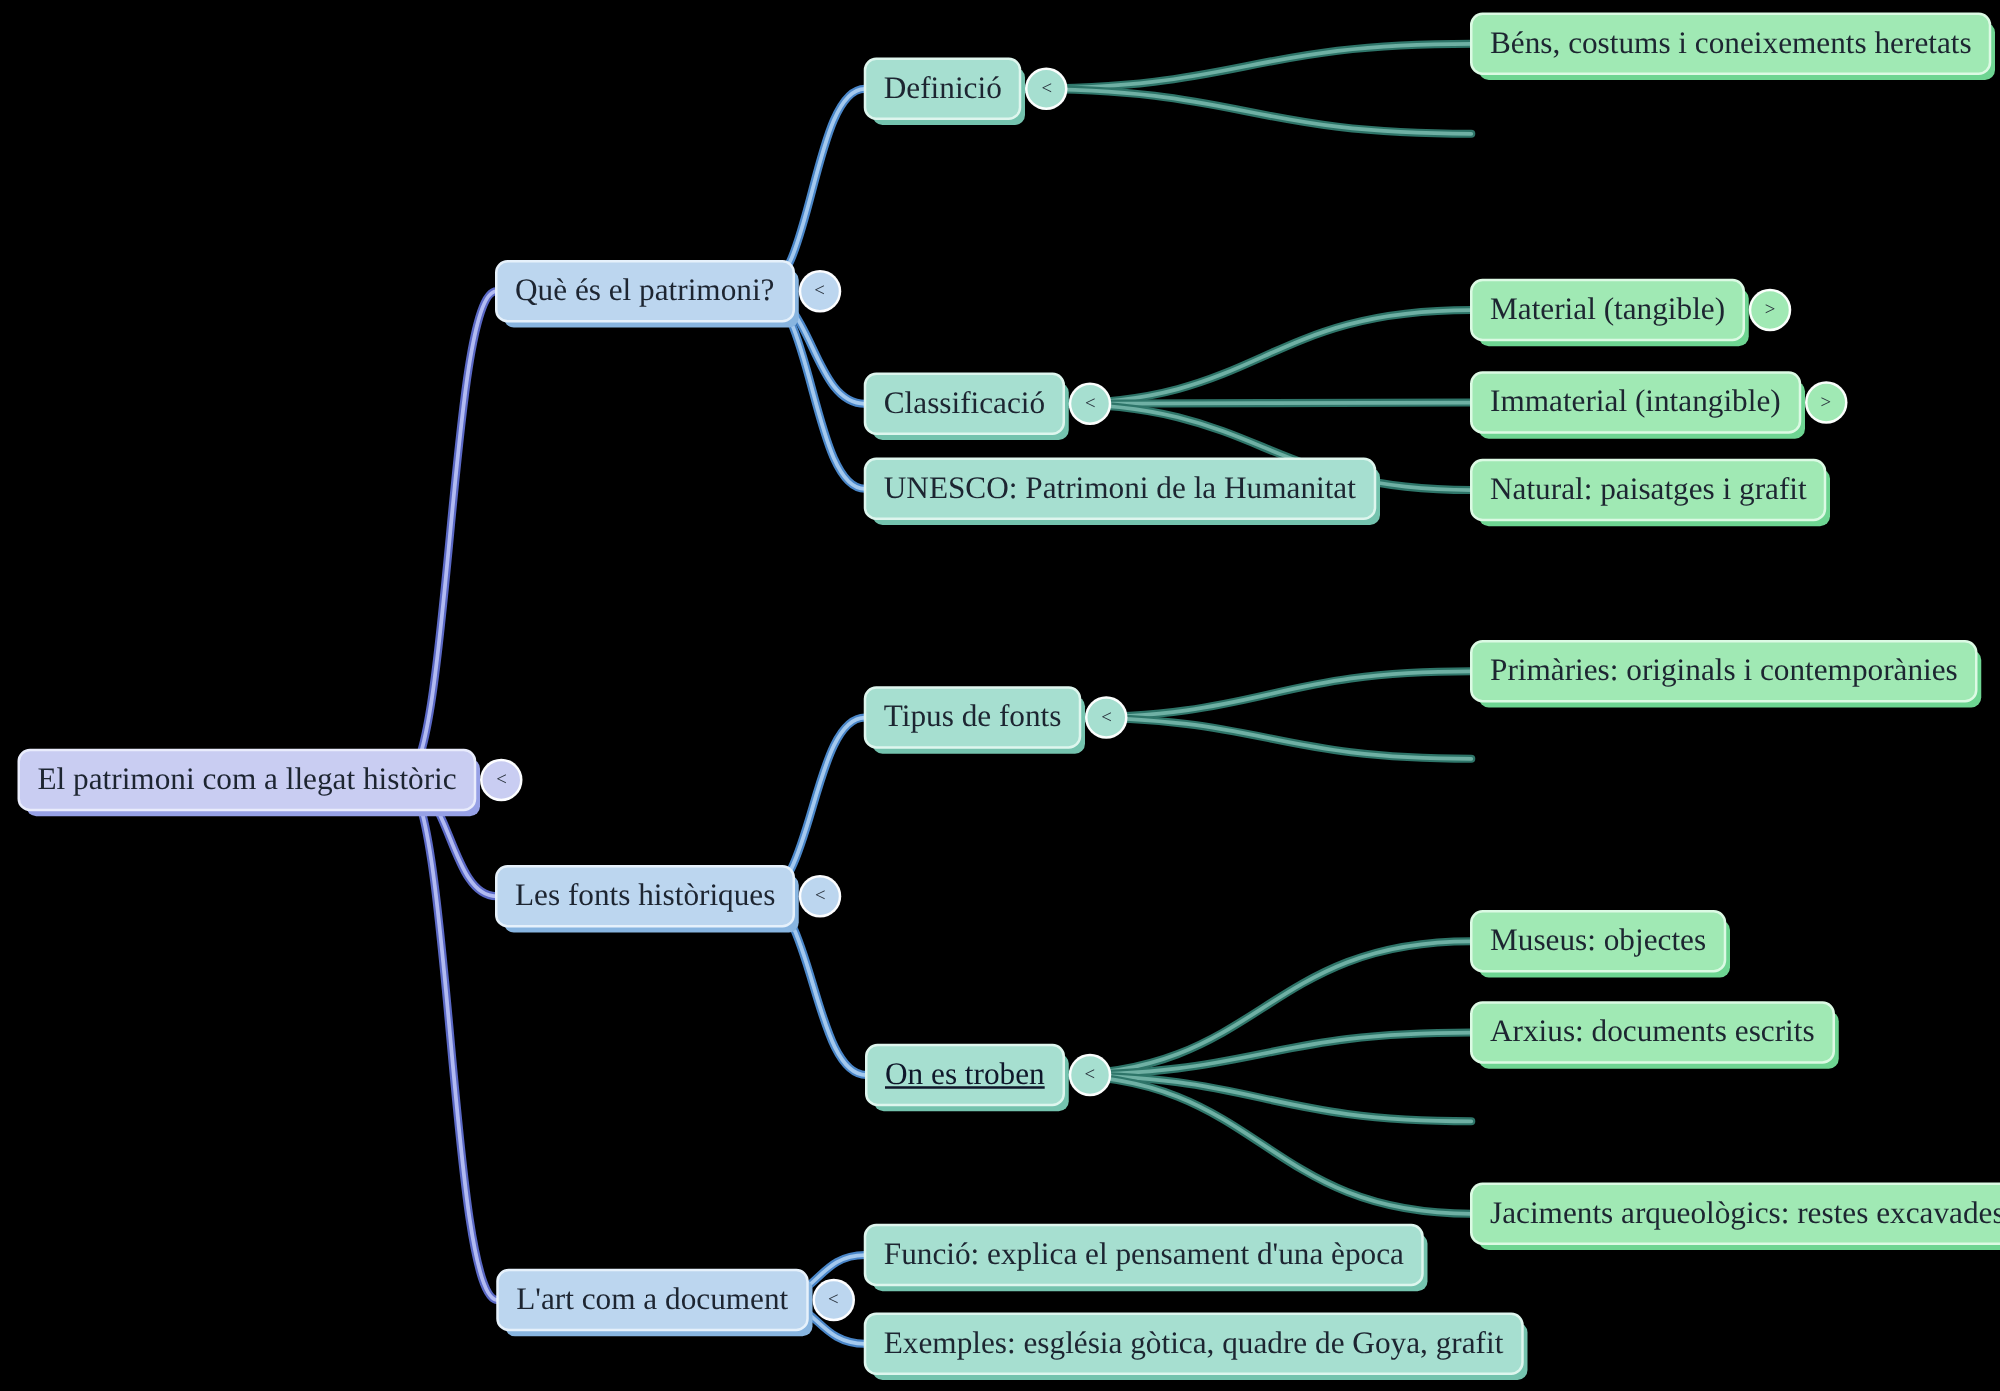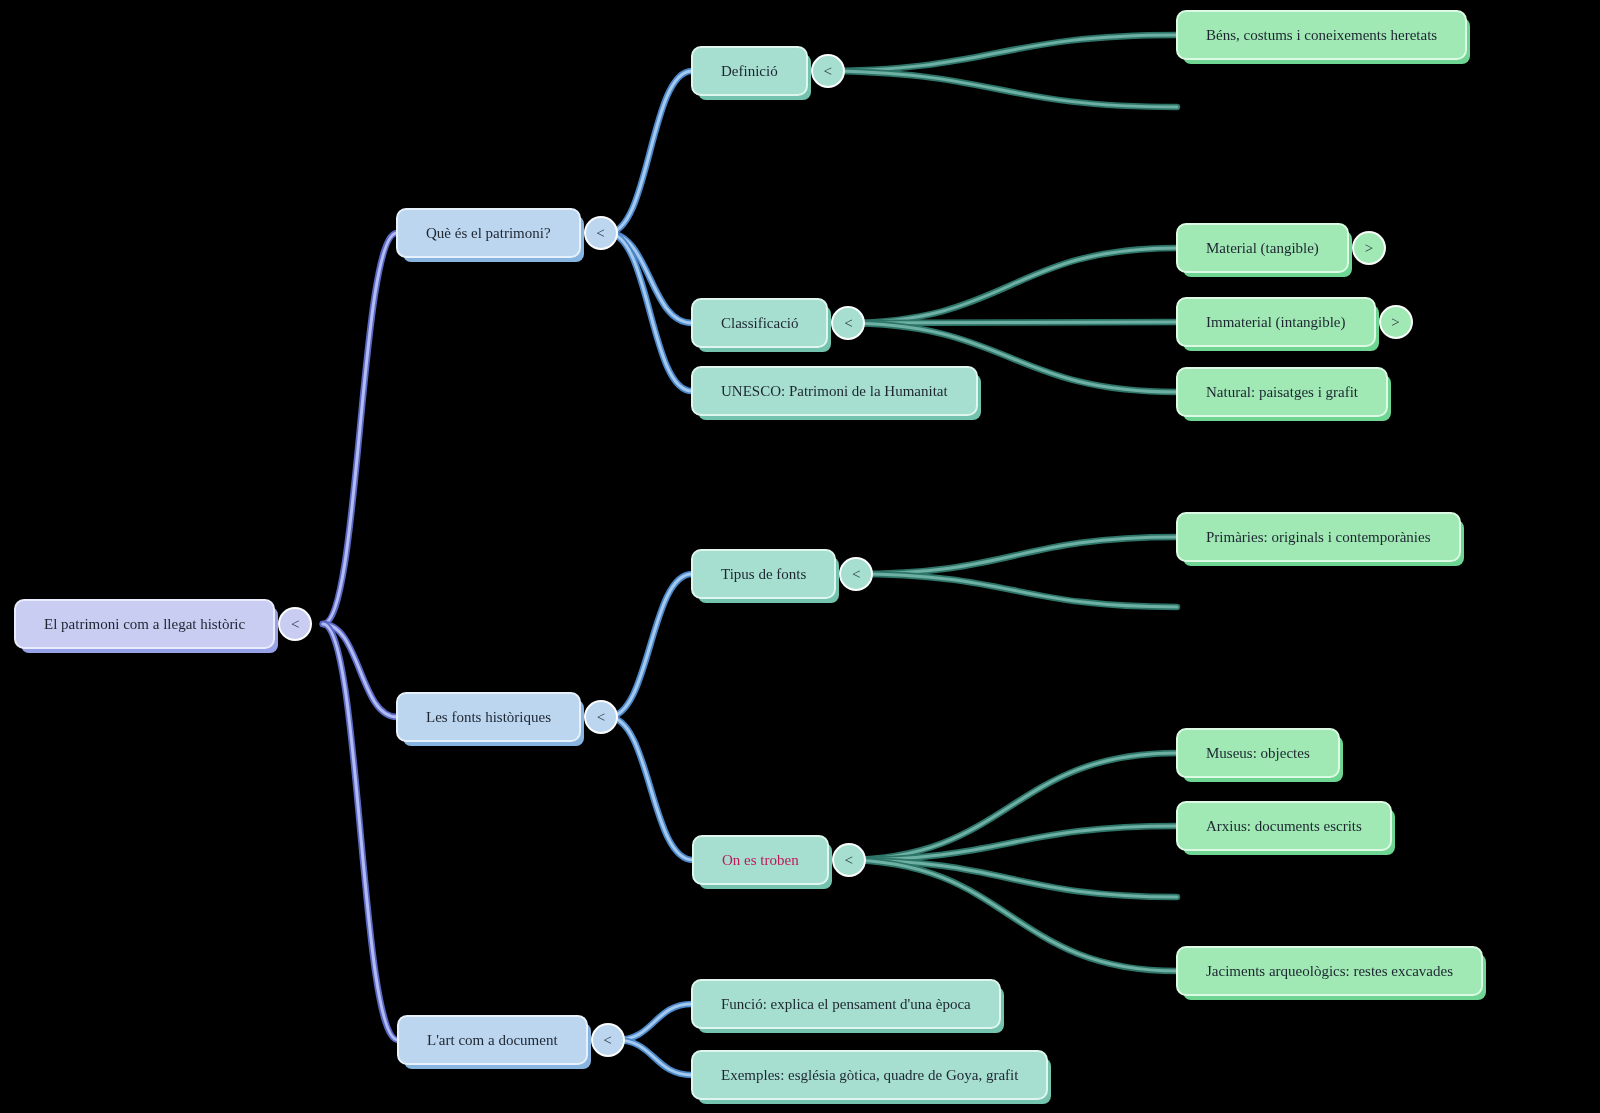--- a/index.html
+++ b/index.html
@@ -14,24 +14,24 @@
   .node{
     position:absolute;
     display:flex;
     align-items:center;
     z-index:1;
     height:50px;
   }
   .box{
     height:50px;
     line-height:46px;
-    padding:0 28px;
+    padding:0 14px;
     border:2px solid #4c1d95;
     border-radius:10px;
-    font-size:15px;
+    font-size:25px;
     color:#1d2531;
     white-space:nowrap;
     box-sizing:border-box;
   }
   .toggle{
     width:34px;height:34px;
     margin-left:3px;
     border:2px solid rgba(255,255,255,0.95);
     border-radius:50%;
     box-sizing:border-box;
@@ -129,21 +129,21 @@
       <div class="toggle" style="background: rgb(188, 214, 239); color: rgb(40, 49, 60);">&lt;</div>
     </div>
     <div class="node" style="left: 691px; top: 549px;">
       <div class="box" style="background: rgb(166, 223, 208); border-color: rgb(222, 246, 238); box-shadow: rgb(116, 195, 174) 5px 6px 0px -2px; color: rgb(29, 37, 49);"><span>Tipus de fonts</span></div>
       <div class="toggle" style="background: rgb(166, 223, 208); color: rgb(40, 49, 60);">&lt;</div>
     </div>
     <div class="node" style="left: 1176px; top: 512px;">
       <div class="box" style="background: rgb(160, 233, 180); border-color: rgb(220, 250, 228); box-shadow: rgb(110, 213, 146) 5px 6px 0px -2px; color: rgb(29, 37, 49);"><span>Primàries: originals i contemporànies</span></div>
     </div>
     <div class="node" style="left: 692px; top: 835px;">
-      <div class="box" style="background: rgb(166, 223, 208); border-color: rgb(222, 246, 238); box-shadow: rgb(116, 195, 174) 5px 6px 0px -2px; color: #be185d;"><span>On es troben</span></div>
+      <div class="box" style="background: rgb(166, 223, 208); border-color: rgb(222, 246, 238); box-shadow: rgb(116, 195, 174) 5px 6px 0px -2px; color: #0f172a; text-decoration: underline;"><span>On es troben</span></div>
       <div class="toggle" style="background: rgb(166, 223, 208); color: rgb(40, 49, 60);">&lt;</div>
     </div>
     <div class="node" style="left: 1176px; top: 728px;">
       <div class="box" style="background: rgb(160, 233, 180); border-color: rgb(220, 250, 228); box-shadow: rgb(110, 213, 146) 5px 6px 0px -2px; color: rgb(29, 37, 49);"><span>Museus: objectes</span></div>
     </div>
     <div class="node" style="left: 1176px; top: 801px;">
       <div class="box" style="background: rgb(160, 233, 180); border-color: rgb(220, 250, 228); box-shadow: rgb(110, 213, 146) 5px 6px 0px -2px; color: rgb(29, 37, 49);"><span>Arxius: documents escrits</span></div>
     </div>
     <div class="node" style="left: 1176px; top: 946px;">
       <div class="box" style="background: rgb(160, 233, 180); border-color: rgb(220, 250, 228); box-shadow: rgb(110, 213, 146) 5px 6px 0px -2px; color: rgb(29, 37, 49);"><span>Jaciments arqueològics: restes excavades</span></div>

